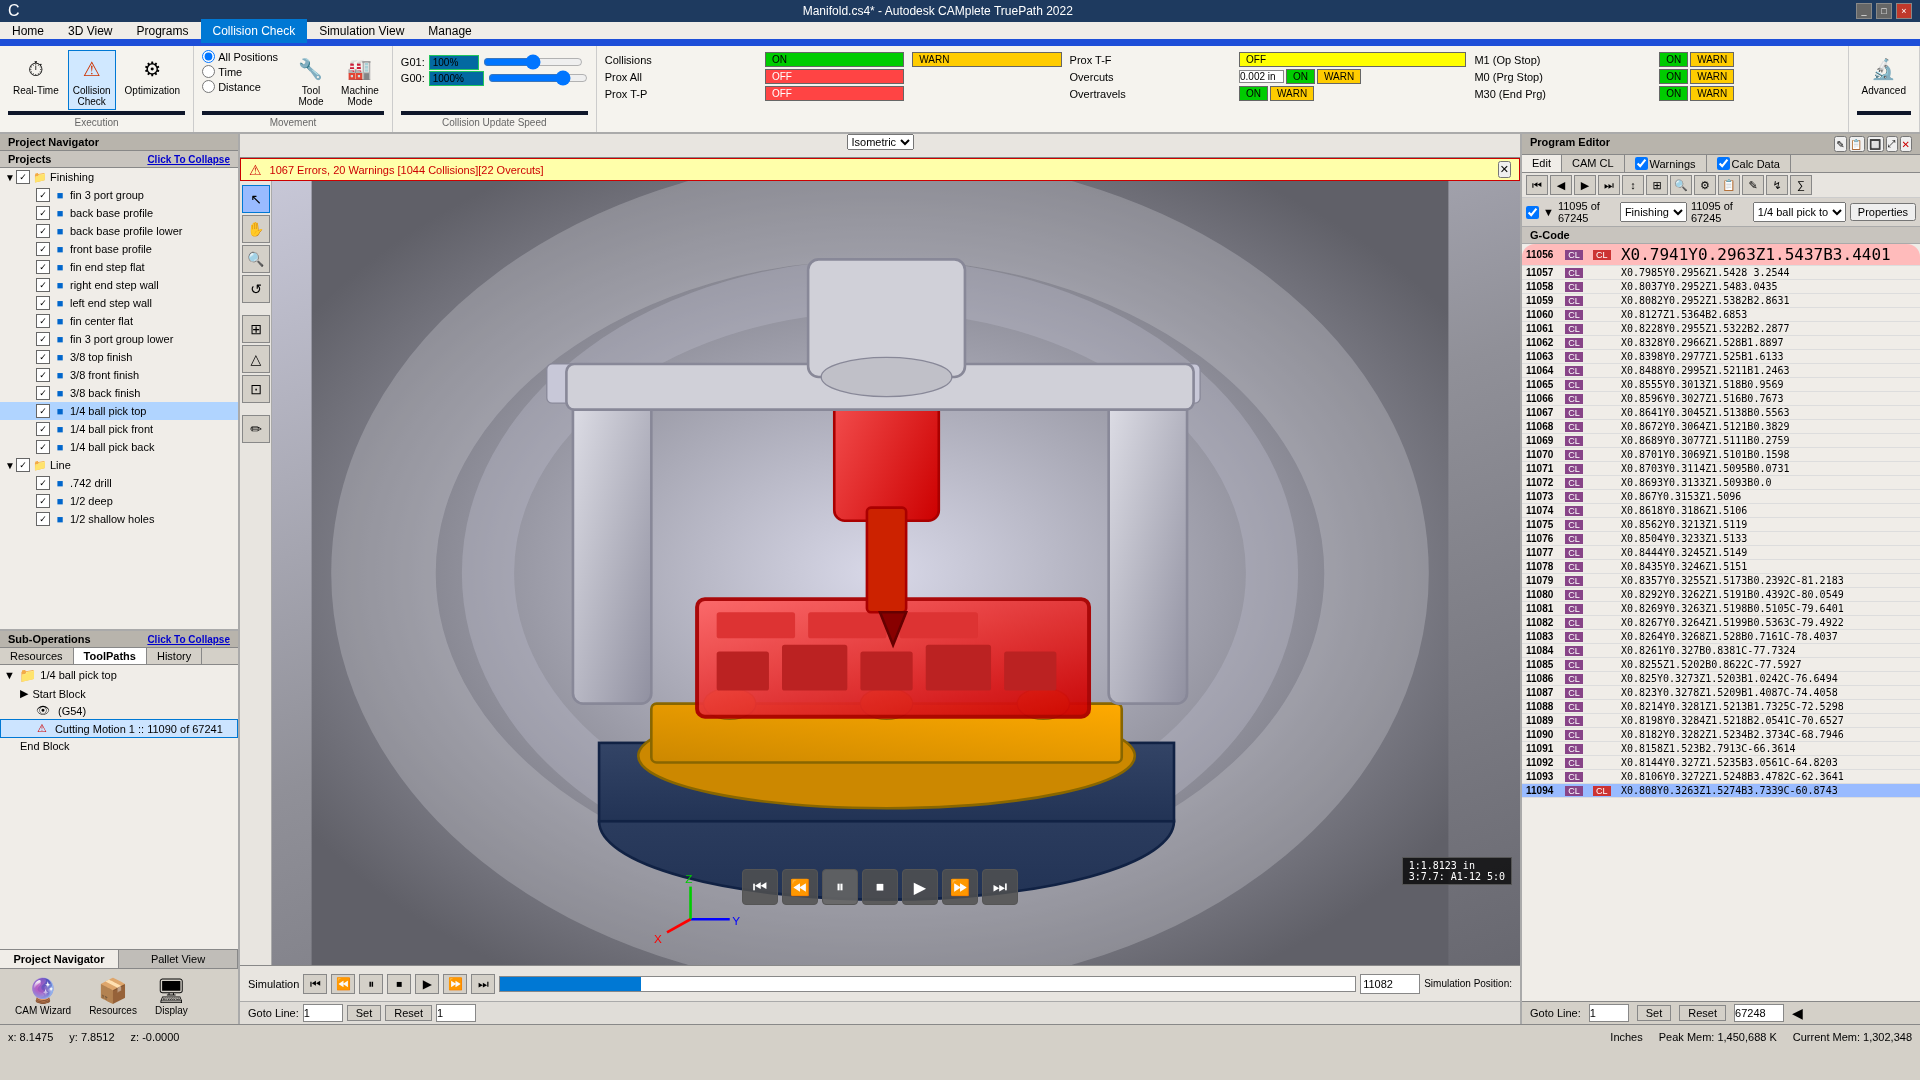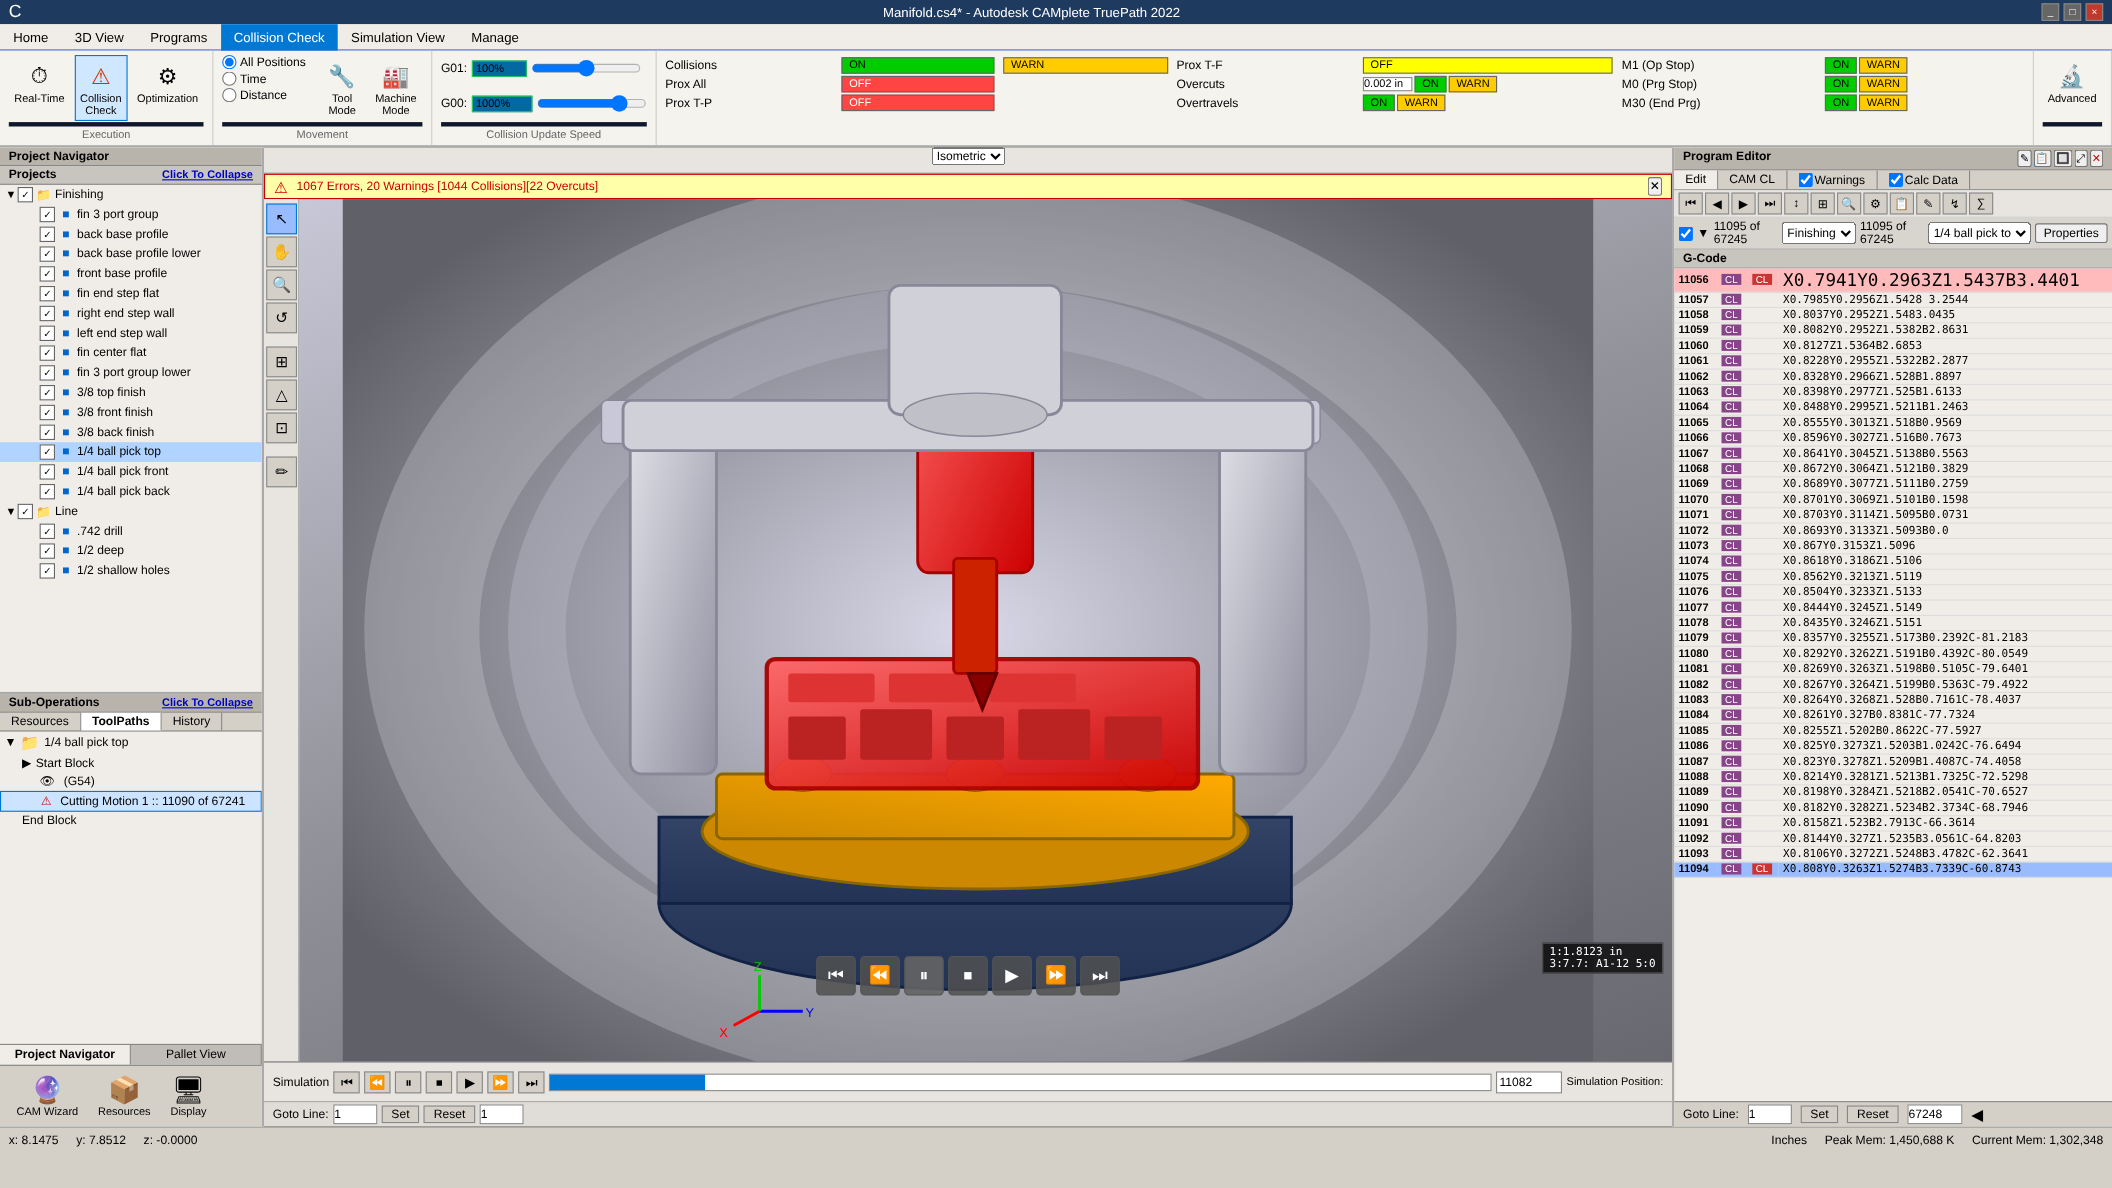--- a/index.html
+++ b/index.html
@@ -5,21 +5,21 @@
     * { box-sizing: border-box; margin: 0; padding: 0; }
     body { font-family: 'Segoe UI', Arial, sans-serif; font-size: 11px; background: #d4d0c8; color: #000; width: 1920px; height: 1080px; overflow: hidden; }
 
     
     #title-bar { background: #1e3a5f; color: #fff; height: 22px; display: flex; align-items: center; justify-content: space-between; padding: 0 8px; font-size: 12px; }
     #title-bar .win-controls { display: flex; gap: 4px; }
     #title-bar .win-btn { width: 16px; height: 16px; background: #666; border: 1px solid #888; cursor: pointer; font-size: 9px; display: flex; align-items: center; justify-content: center; color: #fff; }
     #title-bar .win-btn.close { background: #c0392b; }
 
     
-    #menu-bar { background: #f0ede8; height: 24px; display: flex; align-items: center; border-bottom: 1px solid #1d4ed8; }
+    #menu-bar { background: #f0ede8; height: 24px; display: flex; align-items: center; border-bottom: 7px solid #1d4ed8; }
     #menu-bar .menu-item { padding: 2px 12px; cursor: pointer; font-size: 12px; height: 24px; display: flex; align-items: center; }
     #menu-bar .menu-item.active { background: #0078d4; color: #fff; }
 
     
     #ribbon { background: #f5f3ee; border-bottom: 2px solid #aaa; display: flex; height: 88px; }
     .ribbon-group { border-right: 1px solid #ccc; padding: 4px 8px; display: flex; flex-direction: column; }
     .ribbon-group-title { font-size: 10px; color: #666; text-align: center; margin-top: auto; padding-top: 2px; border-top: 4px solid #0f172a; }
     .ribbon-buttons { display: flex; gap: 4px; align-items: flex-start; flex: 1; }
     .ribbon-btn { display: flex; flex-direction: column; align-items: center; cursor: pointer; padding: 2px 4px; border: 1px solid transparent; min-width: 40px; }
     .ribbon-btn .icon { width: 32px; height: 32px; display: flex; align-items: center; justify-content: center; font-size: 20px; }
@@ -95,21 +95,21 @@
     .right-panel-header { background: #b8b4ac; padding: 2px 8px; font-size: 11px; font-weight: bold; border-bottom: 1px solid #888; display: flex; justify-content: space-between; }
     .right-panel-tabs { display: flex; background: #d4d0c8; border-bottom: 1px solid #888; }
     .right-panel-tab { padding: 2px 10px; font-size: 11px; cursor: pointer; border-right: 1px solid #888; }
     .right-panel-tab.active { background: #f0ede8; }
     .right-panel-toolbar { background: #e8e5e0; border-bottom: 1px solid #ccc; padding: 2px 4px; display: flex; align-items: center; gap: 4px; }
     .right-toolbar-btn { width: 22px; height: 20px; background: #d4d0c8; border: 1px solid #888; cursor: pointer; display: flex; align-items: center; justify-content: center; font-size: 11px; }
     .gcode-select { font-size: 11px; height: 20px; }
     .gcode-table { width: 100%; border-collapse: collapse; font-size: 10px; }
     .gcode-table td { border-bottom: 1px solid #ddd; padding: 1px 4px; }
     .gcode-row-num { color: #000; font-weight: bold; }
-    .right-panel-content { flex: 1; overflow-y: auto; }
+    .right-panel-content { flex: 1; overflow-y: auto; border-radius: 13px; }
     .right-bottom-bar { background: #d4d0c8; border-top: 1px solid #888; padding: 2px 8px; display: flex; align-items: center; gap: 8px; font-size: 11px; }
 
     
     .viewport-tools { position: absolute; left: 0; top: 0; bottom: 0; width: 32px; background: #e8e5e0; border-right: 1px solid #aaa; display: flex; flex-direction: column; gap: 2px; padding: 4px 2px; z-index: 5; }
     .vp-tool { width: 28px; height: 28px; background: #d4d0c8; border: 1px solid #888; cursor: pointer; display: flex; align-items: center; justify-content: center; font-size: 14px; }
     .vp-tool.active { background: #99bbff; border-color: #0078d4; }
 
     
     .playback-controls { position: absolute; bottom: 60px; left: 50%; transform: translateX(-50%); display: flex; gap: 4px; z-index: 10; }
     .play-btn { width: 36px; height: 36px; background: rgba(80,80,80,0.85); border: 1px solid #555; border-radius: 4px; color: #fff; font-size: 16px; display: flex; align-items: center; justify-content: center; cursor: pointer; }
@@ -189,21 +189,21 @@
       </div>
       <div class="ribbon-btn">
         <div class="icon">🏭</div>
         <div class="label">Machine<br>Mode</div>
       </div>
     </div>
     <div class="ribbon-group-title">Movement</div>
   </div>
 
   <div class="ribbon-group">
-    <div style="display:flex;flex-direction:column;gap:16px;padding:4px 0;">
+    <div style="display:flex;flex-direction:column;gap:0;padding:4px 0;">
       <div style="display:flex;align-items:center;gap:4px;">
         <span>G01:</span>
         <input type="text" class="sim-input" style="width: 50px;" value="100%">
         <input type="range" style="width: 100px;" value="50">
       </div>
       <div style="display:flex;align-items:center;gap:4px;">
         <span>G00:</span>
         <input type="text" class="sim-input" style="width: 55px;" value="1000%">
         <input type="range" style="width: 100px;" value="80">
       </div>

